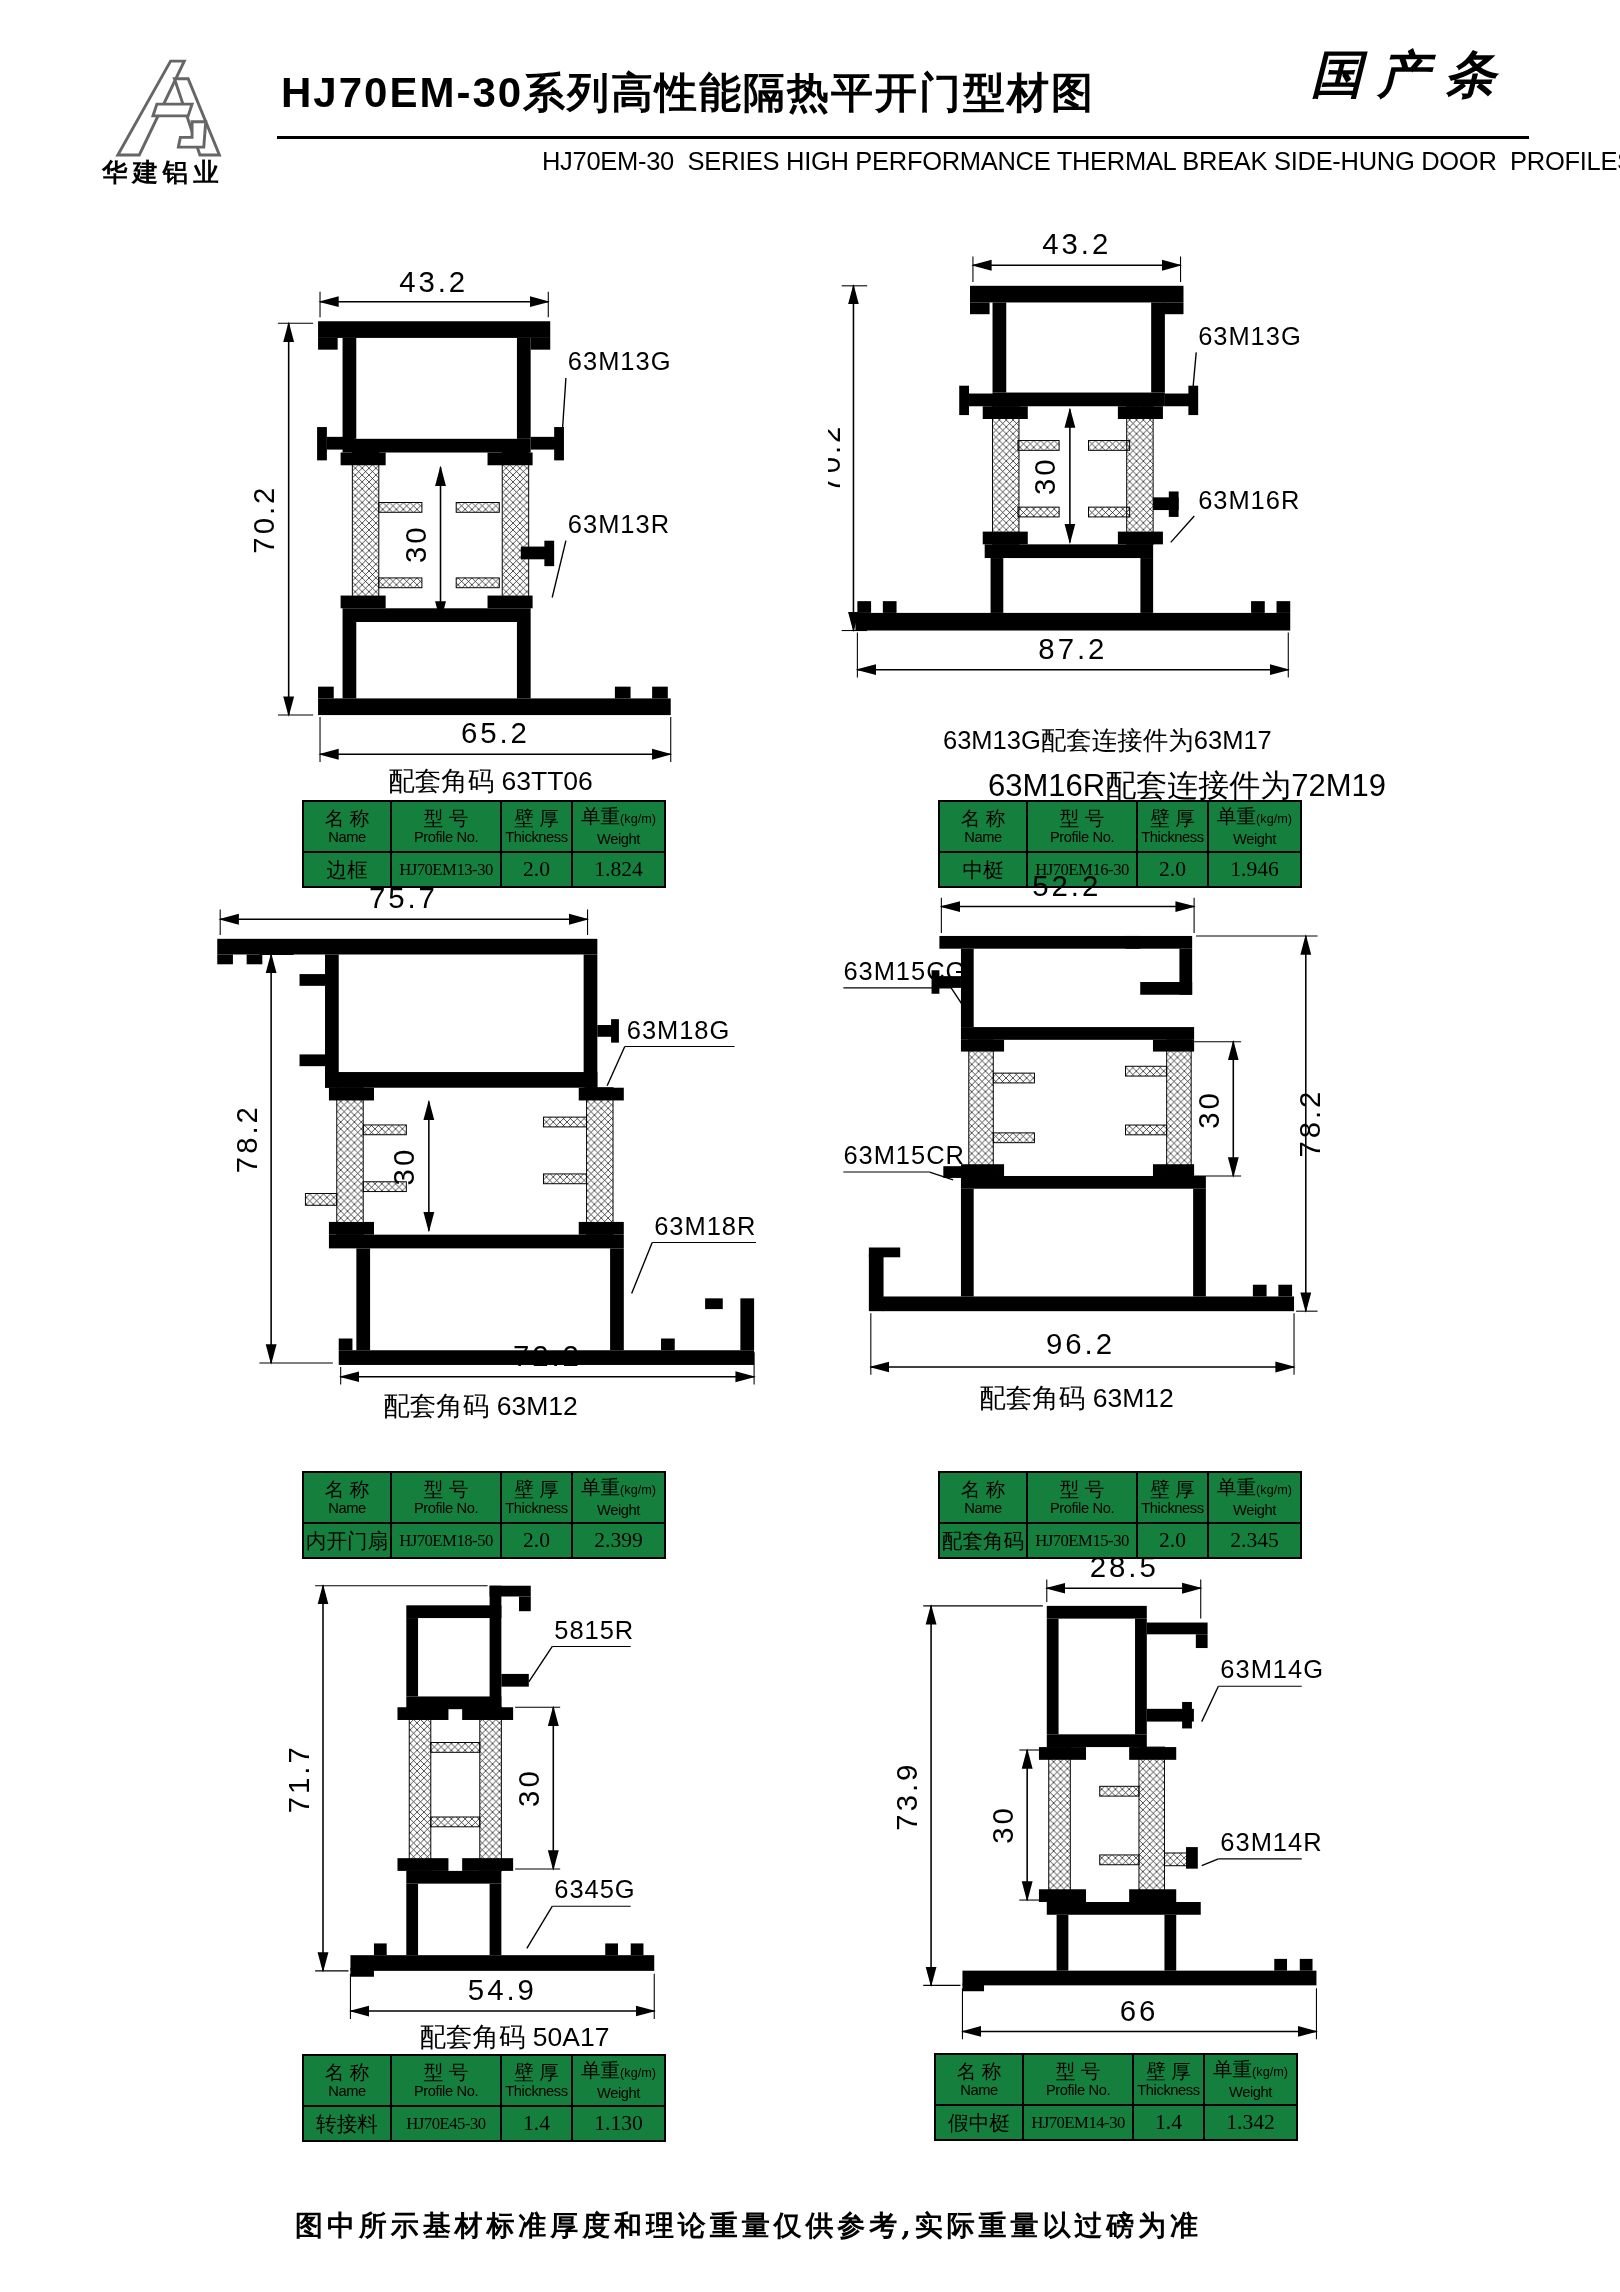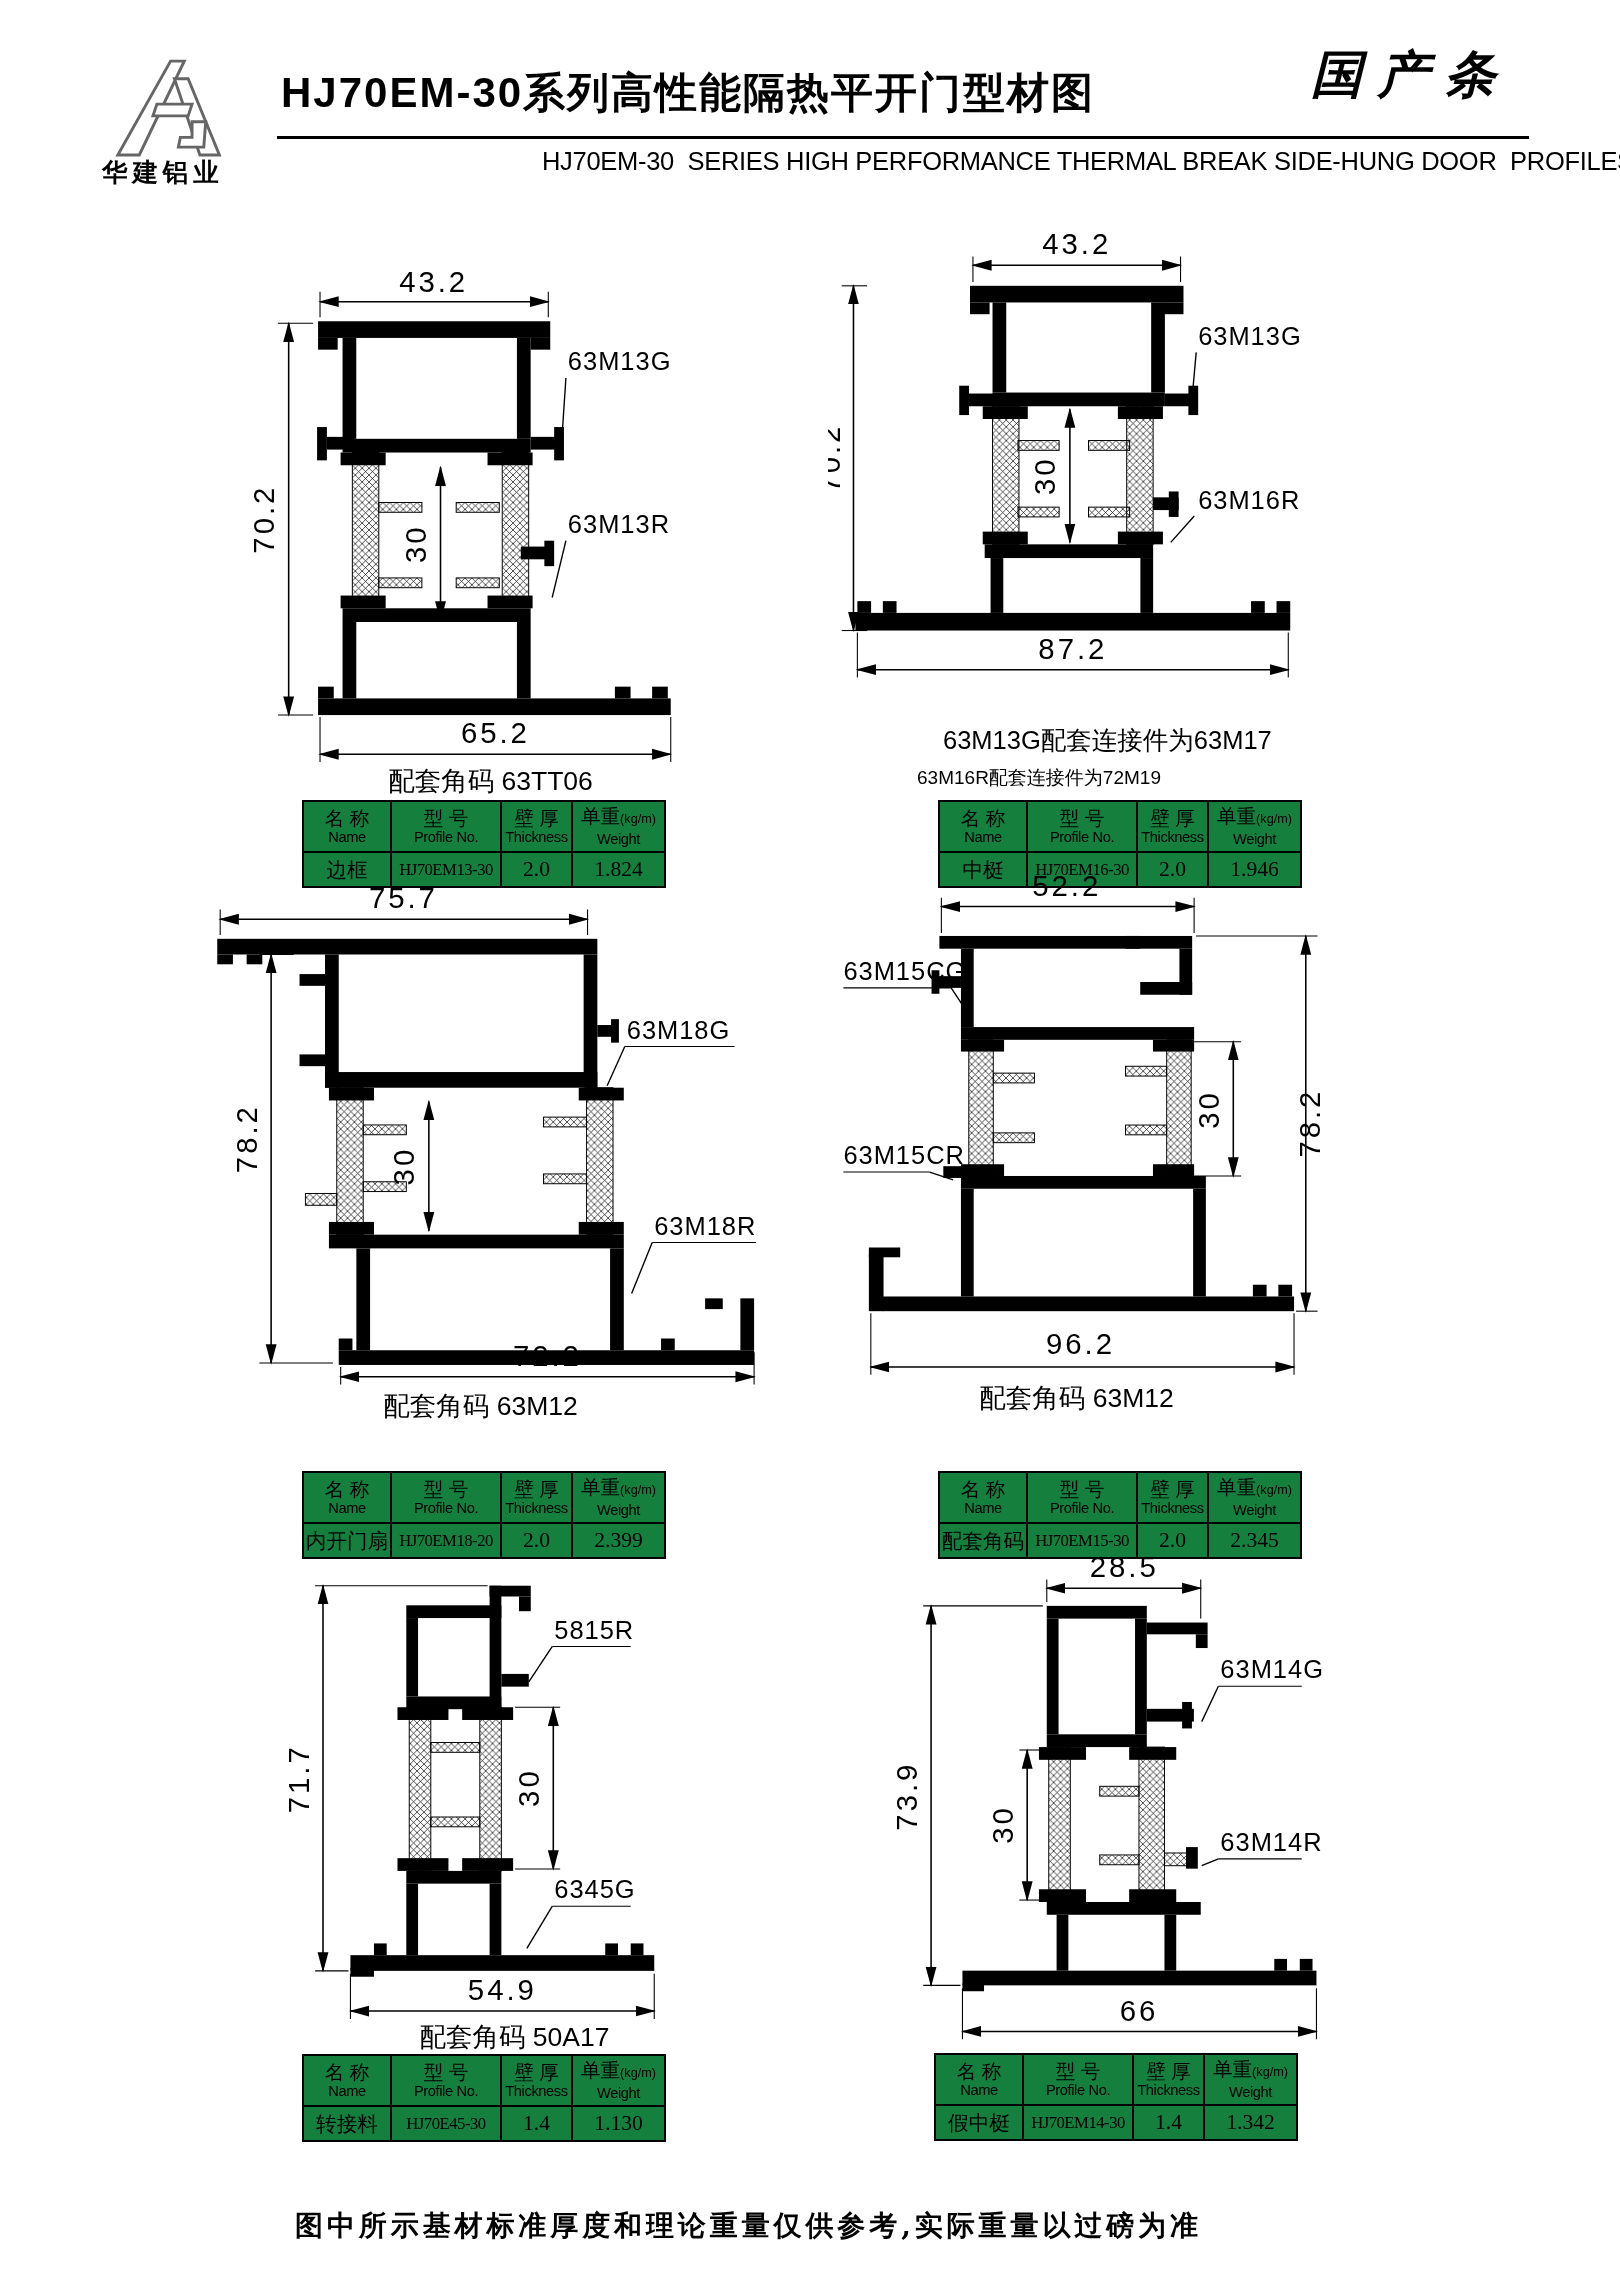--- a/index.html
+++ b/index.html
@@ -175,21 +175,21 @@
       <text class="dt" x="250" y="447" text-anchor="middle">87.2</text>
     </g>
     <g>
       <text class="lb" x="378" y="126">63M13G</text>
       <line class="ld" x1="376" y1="134" x2="372" y2="178"></line>
       <text class="lb" x="378" y="294">63M16R</text>
       <line class="ld" x1="374" y1="301" x2="350" y2="328"></line>
     </g>
   </svg>
   <div class="abs caption" style="left:943px;top:723px;width:294px;font-size:25.5px">63M13G配套连接件为63M17</div>
-  <div class="abs caption" style="left:892px;top:765px;width:294px;font-size:19px">63M16R配套连接件为72M19</div>
+  <div class="abs caption" style="left:988px;top:765px;width:294px;font-size:31px">63M16R配套连接件为72M19</div>
 
   <table class="ptable abs" style="left:302px;top:800px">
     <colgroup>
         <col style="width:88px">
         <col style="width:110px">
         <col style="width:71px">
         <col style="width:93px">
       </colgroup>
     <tbody>
         <tr class="hrow">
@@ -409,21 +409,21 @@
             <div class="hcn">壁 厚</div>
             <div class="hen">Thickness</div>
           </td>
       <td>
             <div class="hcn"><span>单重</span><span class="unit">(kg/m)</span></div>
             <div class="hen">Weight</div>
           </td>
     </tr>
     <tr class="drow">
       <td class="dname">内开门扇</td>
-      <td class="dmodel">HJ70EM18-20</td>
+      <td class="dmodel">HJ70EM18-50</td>
       <td class="dnum">2.0</td>
       <td class="dnum">2.399</td>
     </tr>
   </tbody>
     </table>
 
   <table class="ptable abs" style="left:938px;top:1471px">
     <colgroup>
         <col style="width:88px">
         <col style="width:110px">

